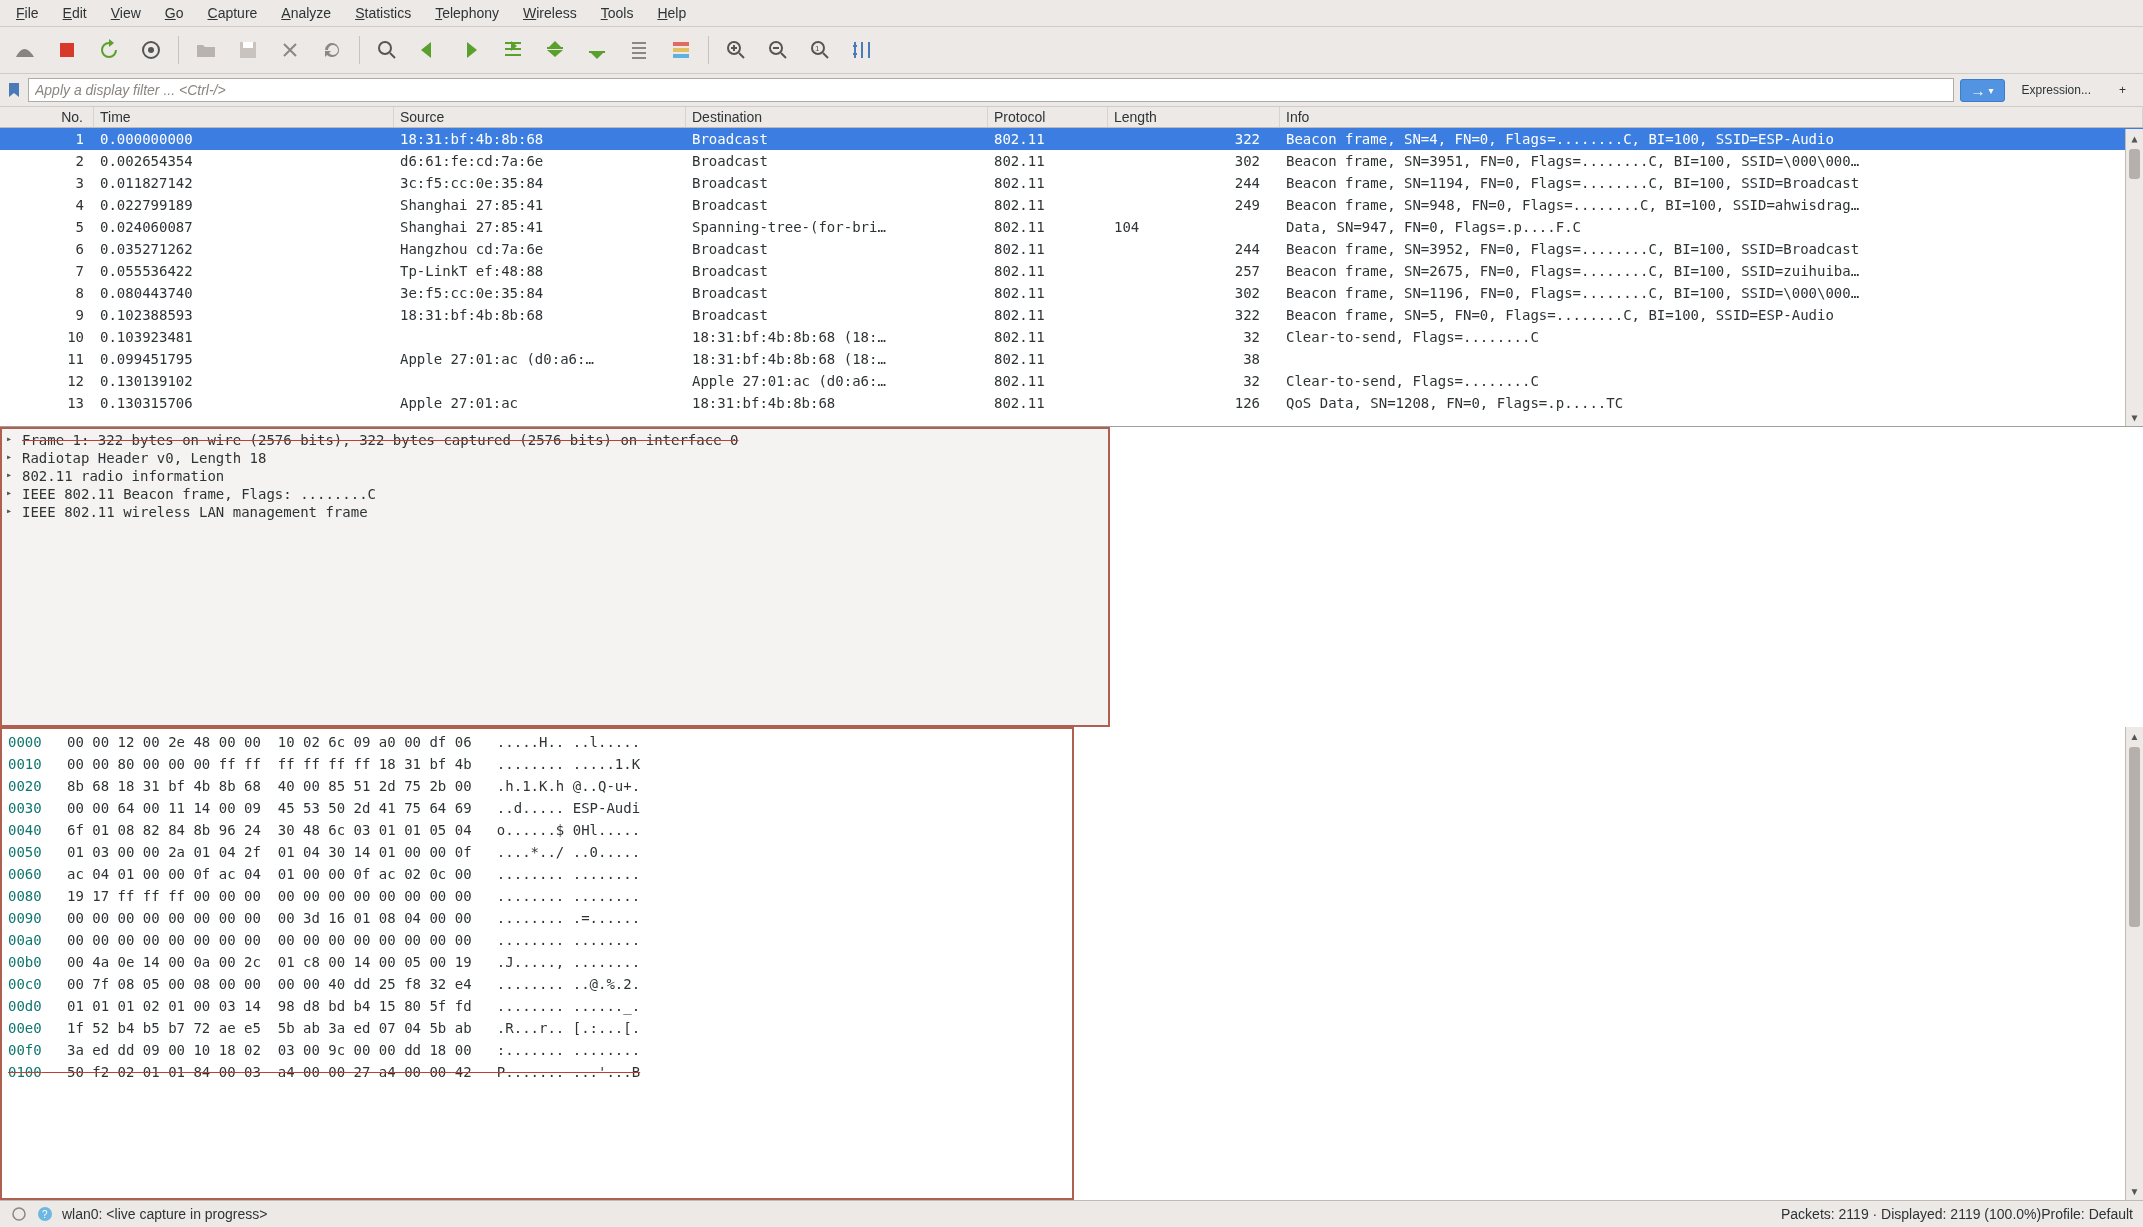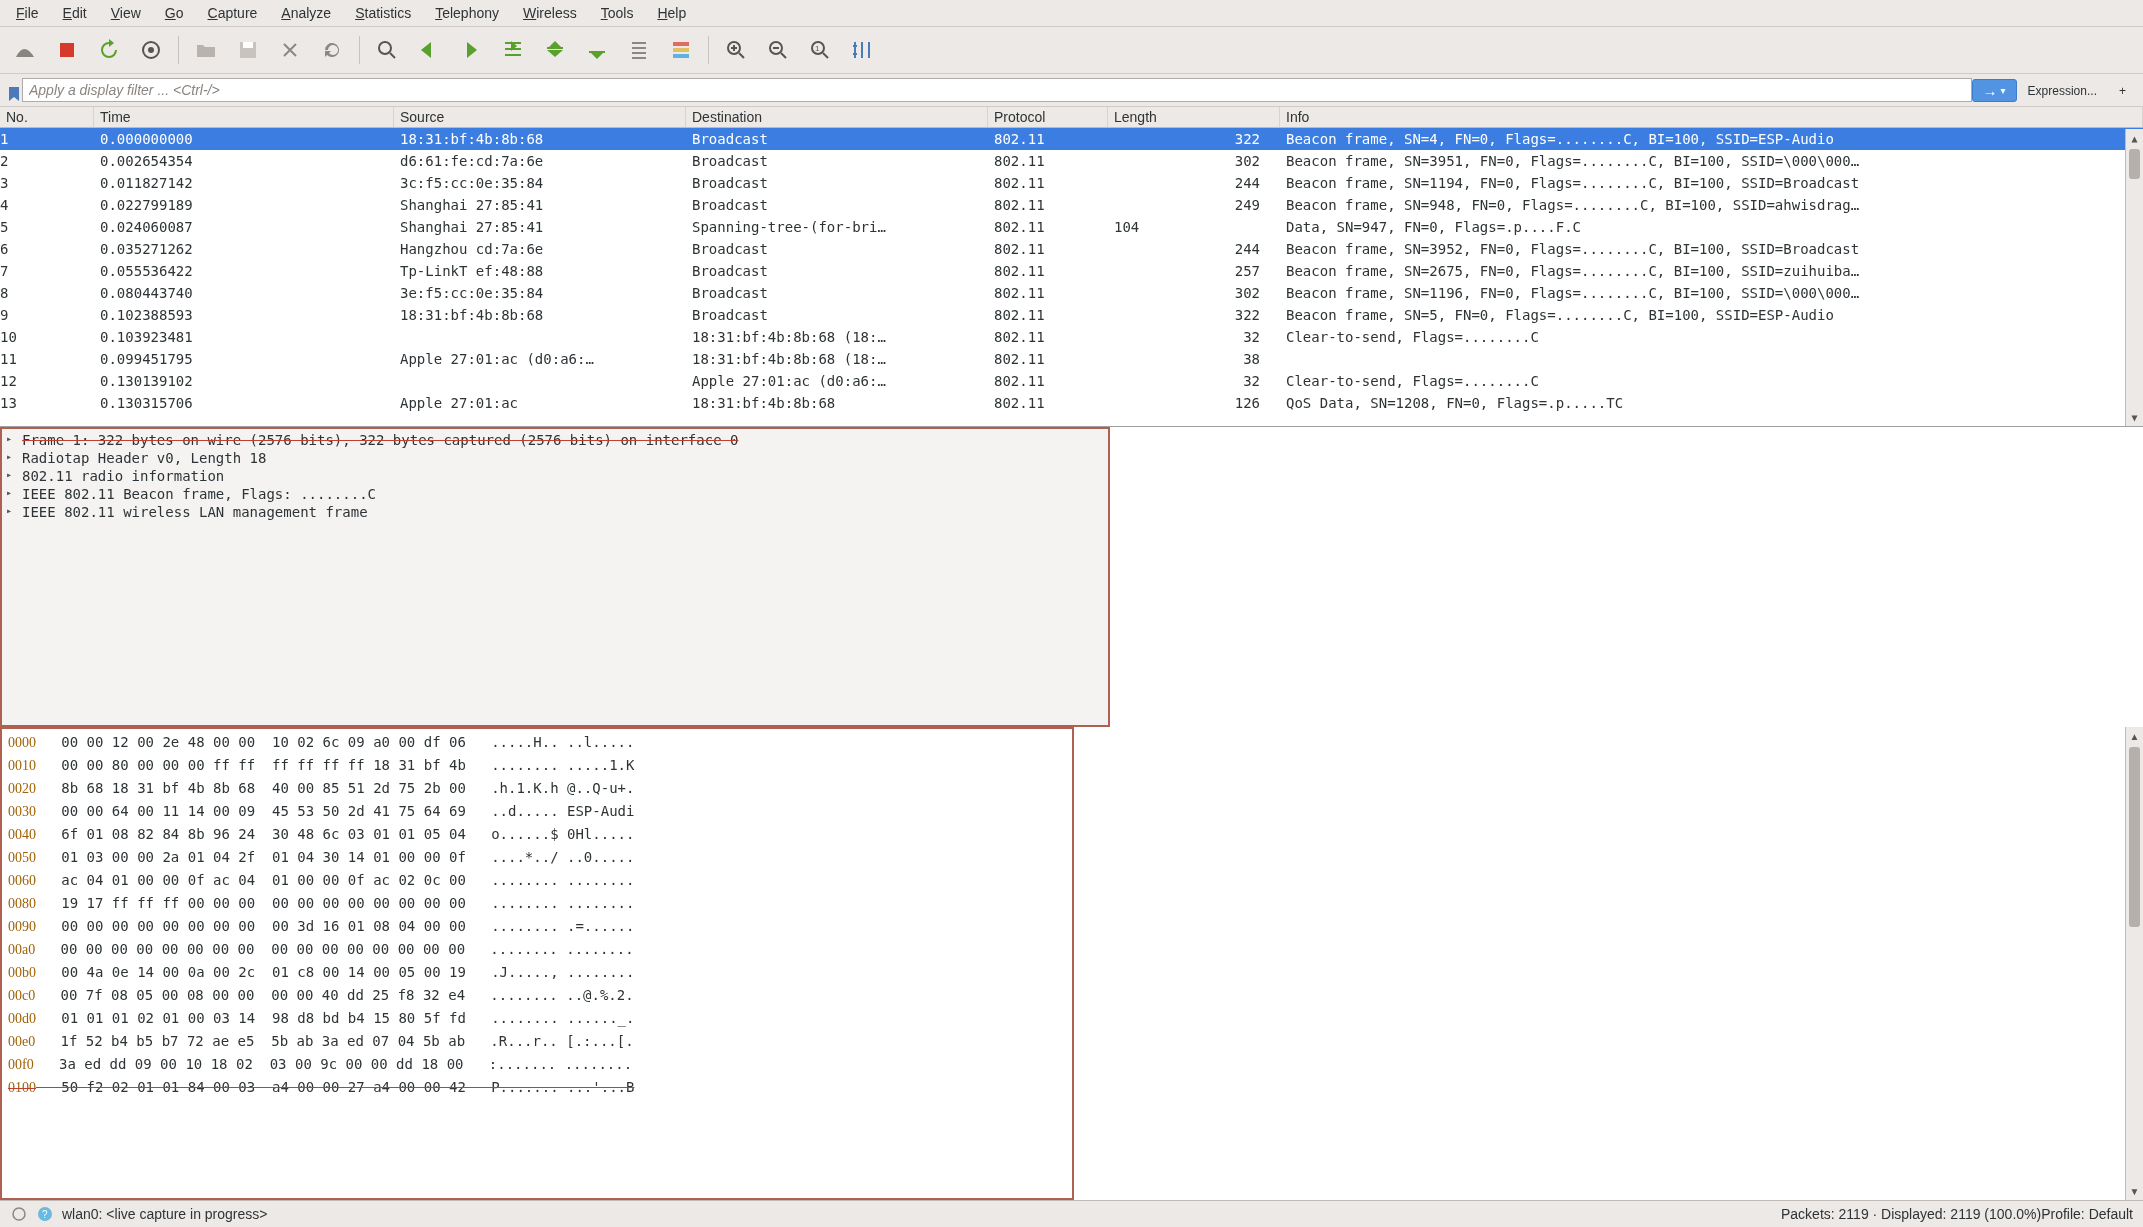--- a/index.html
+++ b/index.html
@@ -37,24 +37,25 @@
 }
 .tb-btn {
   width: 34px; height: 34px;
   display: flex; align-items: center; justify-content: center;
   border-radius: 3px;
   cursor: pointer;
 }
 .tb-sep { width: 1px; height: 28px; background: #c8c3be; margin: 0 2px; }
 .filter-bar {
   display: flex;
-  align-items: flex-end;
+  align-items: center;
   padding: 4px 6px;
   background: #ede9e6;
   border-bottom: 1px solid #d0cbc6;
+  gap: 6px;
 }
 .filter-icon {
   width: 16px; height: 16px;
   display: flex; align-items: center; justify-content: center;
 }
 .filter-input {
   flex: 1;
   border: 1px solid #b0aba6;
   padding: 3px 6px;
   font-size: 14px;
@@ -96,21 +97,21 @@
   position: sticky; top: 0;
 }
 .pl-col {
   padding: 2px 6px;
   border-right: 1px solid #d8d3ce;
   font-family: -apple-system, "Segoe UI", sans-serif;
   font-size: 14px;
   white-space: nowrap;
   overflow: hidden;
 }
-.col-no { width: 94px; text-align: left; padding-right: 10px; }
+.col-no { width: 94px; text-align: right; padding-right: 10px; }
 .col-time { width: 300px; }
 .col-src { width: 292px; }
 .col-dst { width: 302px; }
 .col-proto { width: 120px; }
 .col-len { width: 172px; }
 .col-info { flex: 1; }
 .pl-body { overflow: auto; }
 .pl-row {
   display: flex;
   height: 22px;
@@ -162,21 +163,21 @@
   border-bottom: 2px solid #b06050;
   border-left: 2px solid #b06050;
   border-top: 2px solid #b06050;
   font-family: "DejaVu Sans Mono", Menlo, Consolas, monospace;
   font-size: 14px;
   position: relative;
   overflow: hidden;
 }
 .hex-body { padding: 2px 6px; overflow: auto; height: 100%; }
 .hex-row { white-space: pre; line-height: 22px; }
-.hex-off { color: #a16207; font-family: Liberation Serif, serif; }
+.hex-off { color: #0f766e; }
 .hex-row.last { text-decoration: line-through; text-decoration-color: #c04030; }
 
 .statusbar {
   display: flex;
   align-items: center;
   padding: 4px 10px;
   background: #ede9e6;
   border-top: 1px solid #c0bbb6;
   font-size: 14px;
 }

